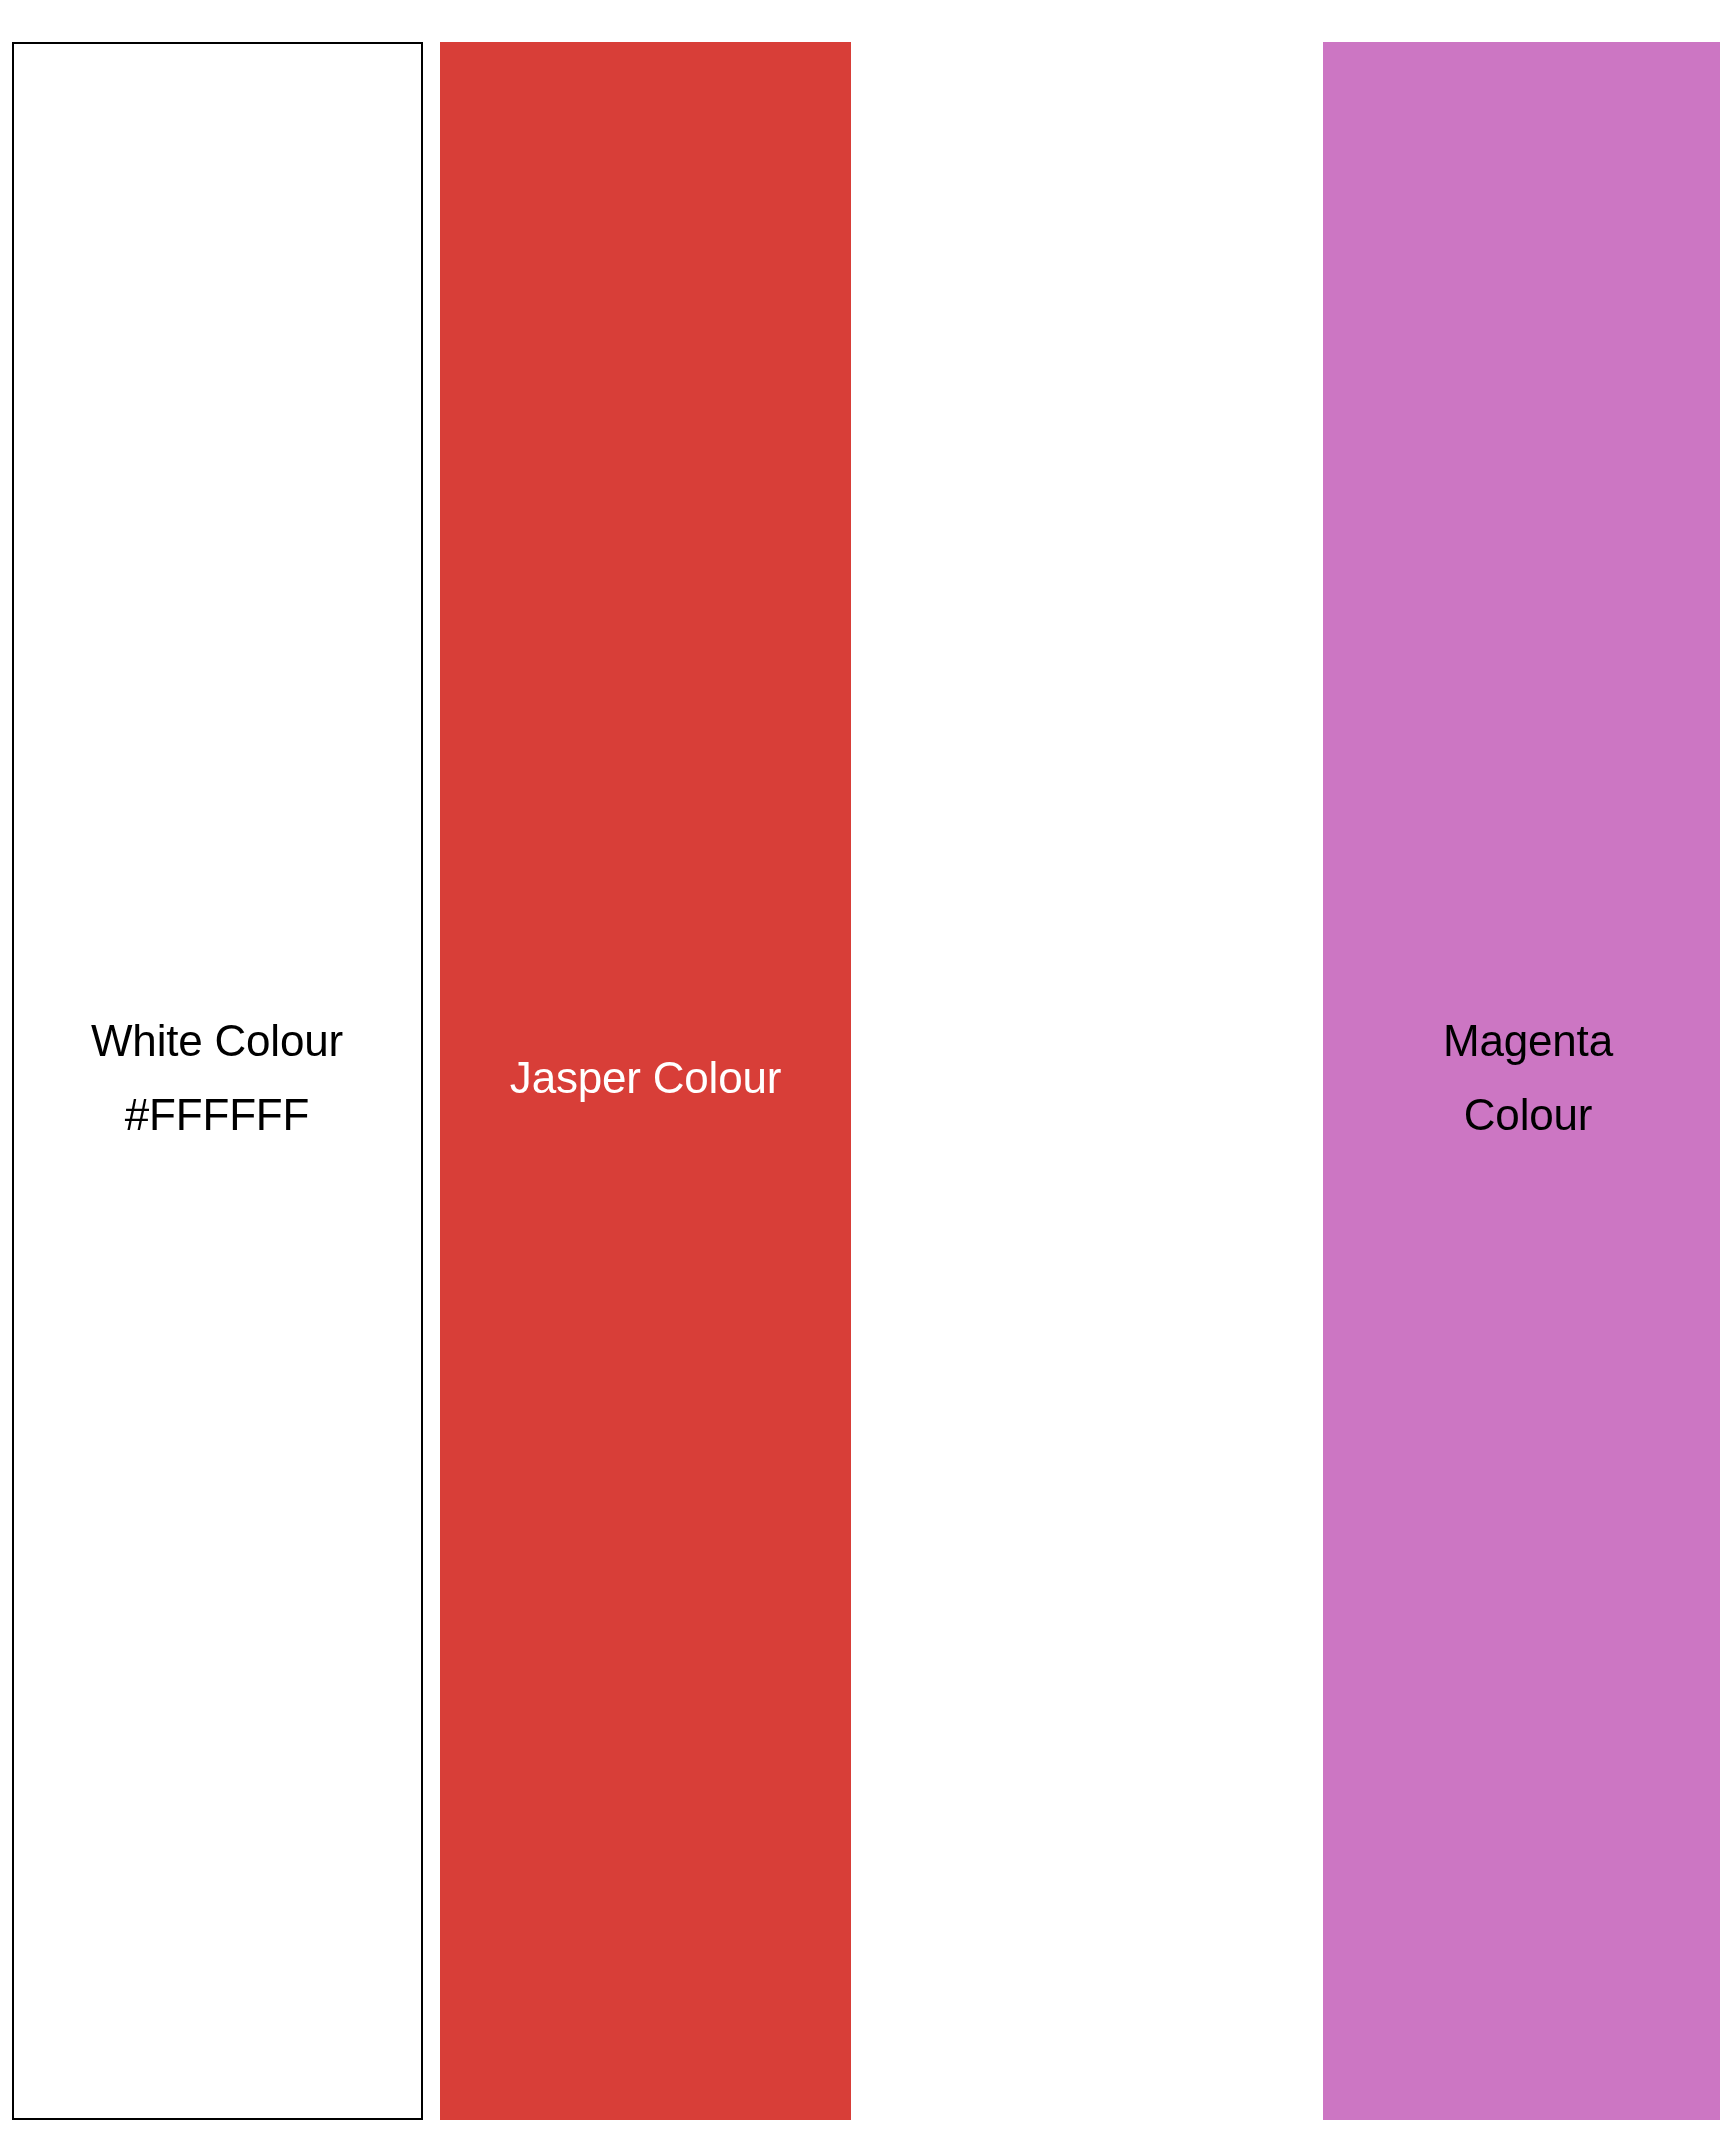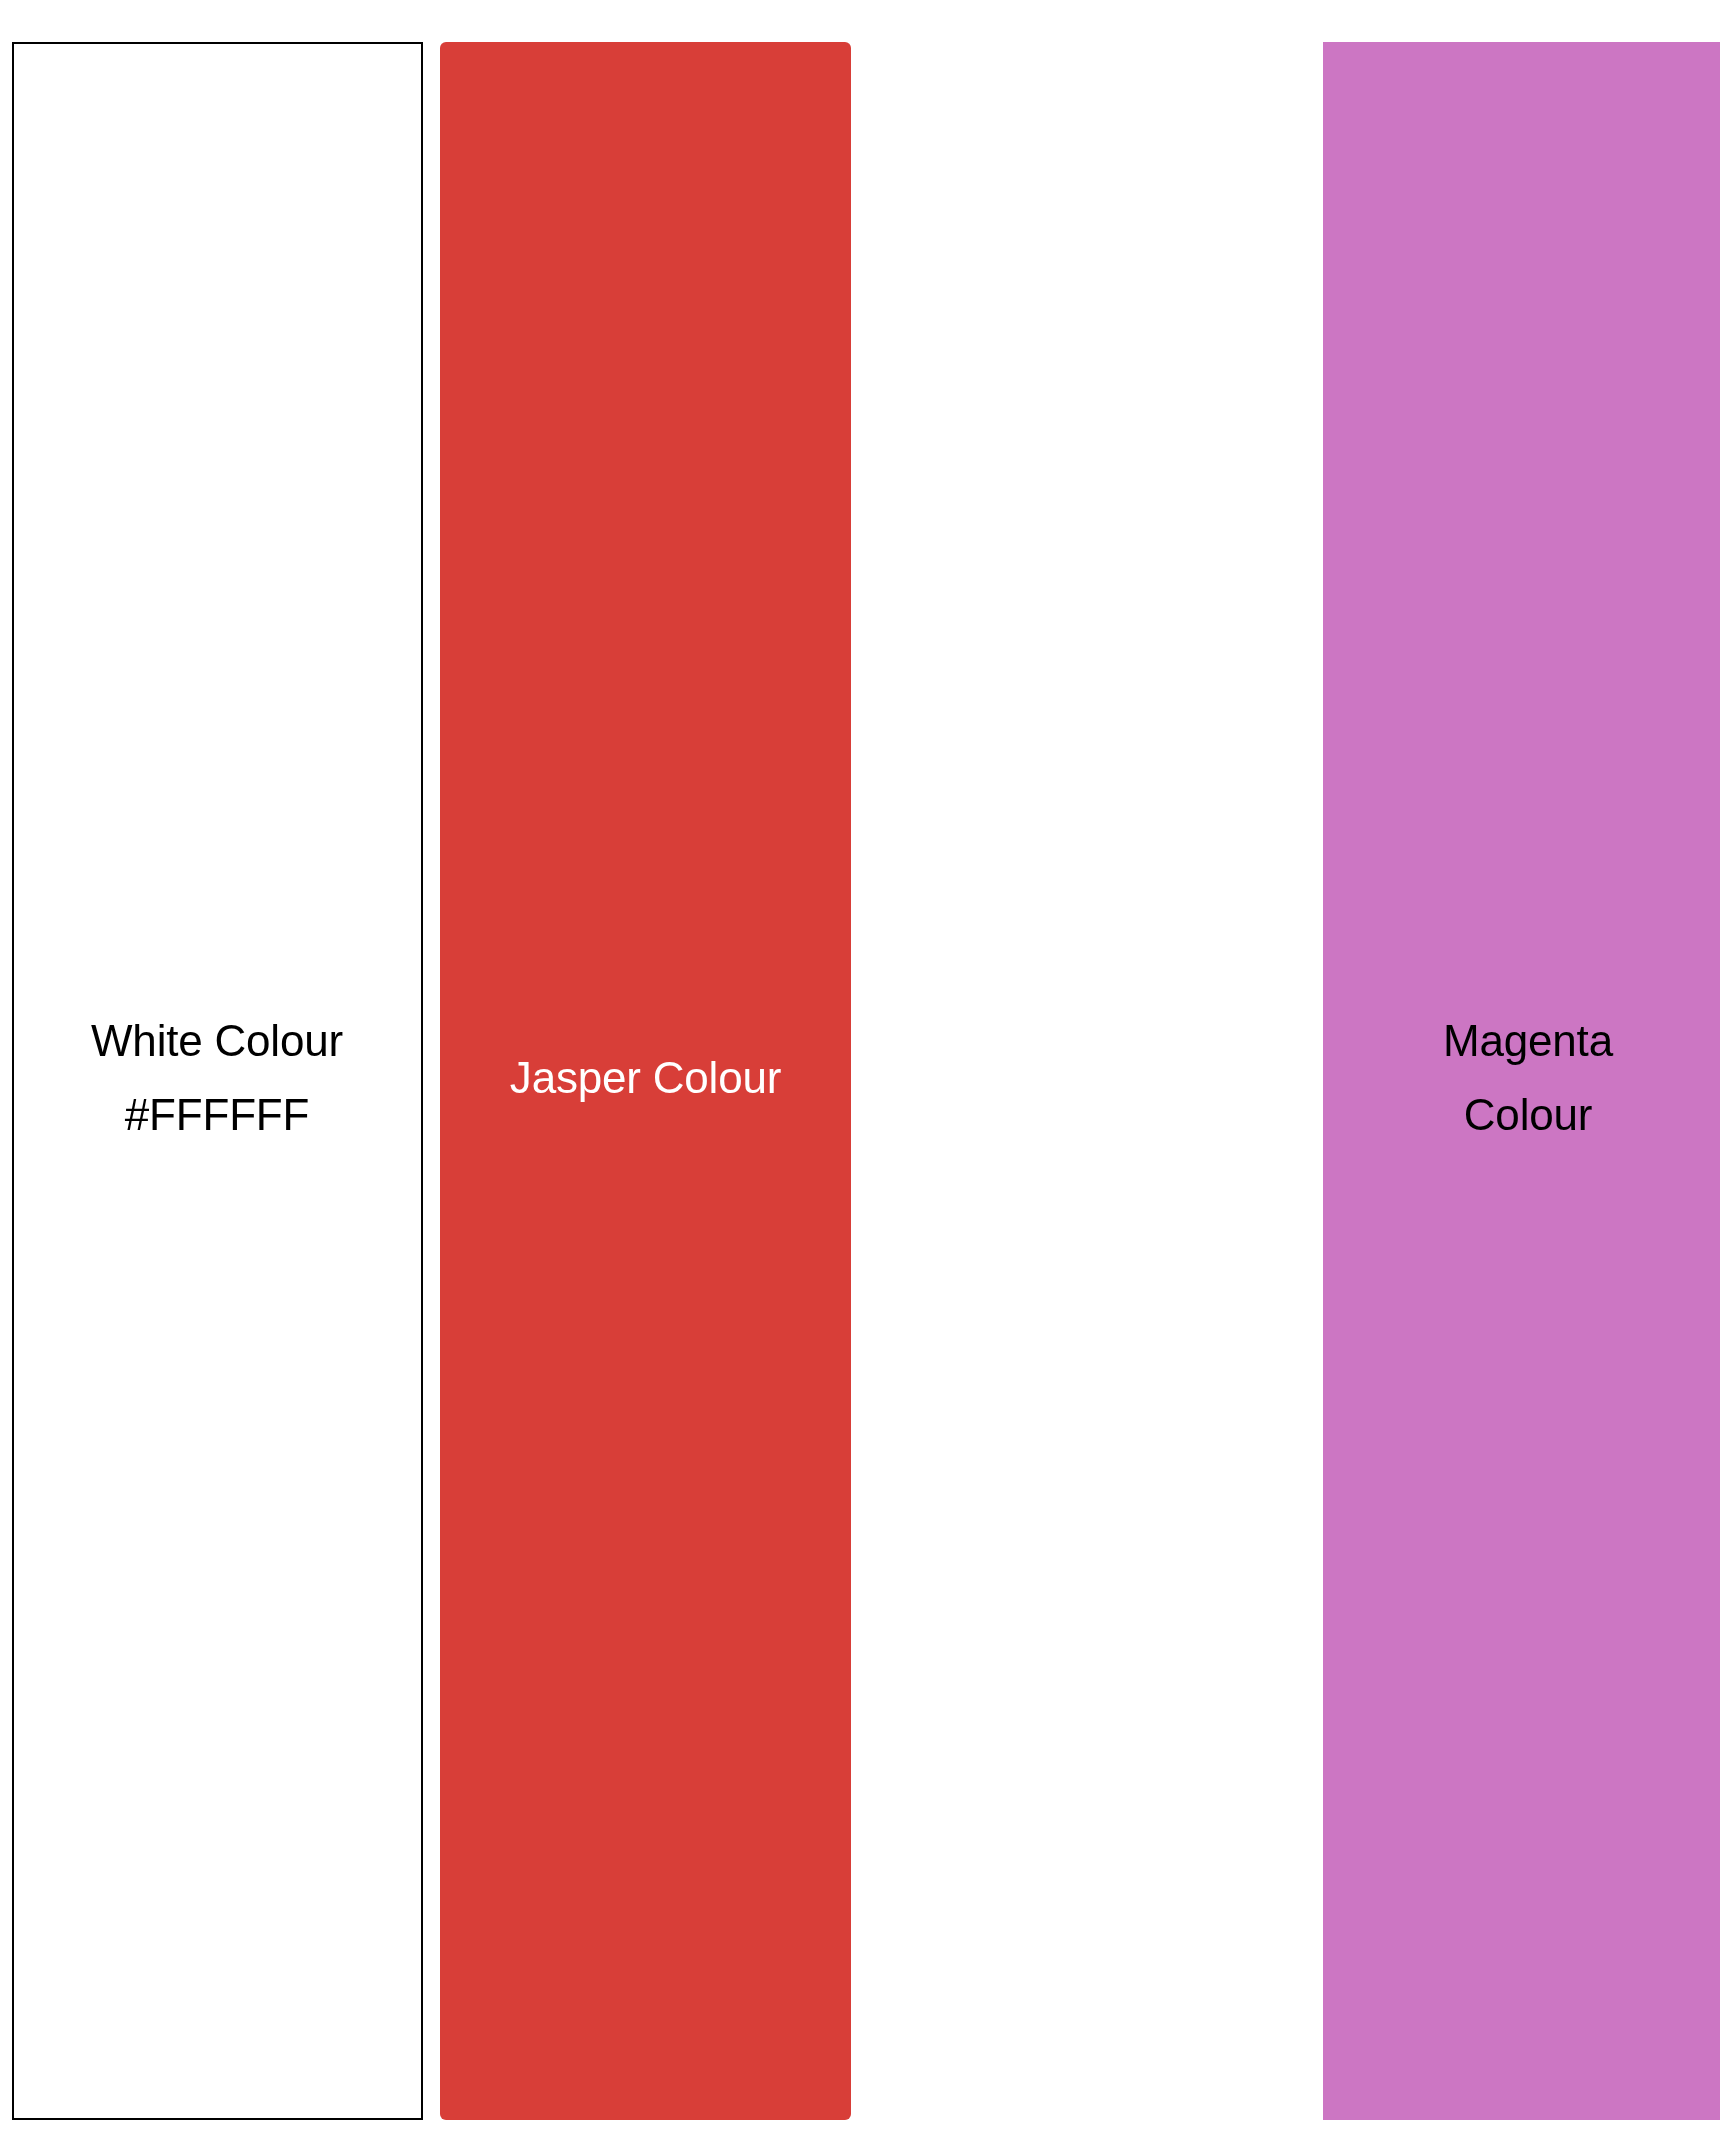--- a/index.html
+++ b/index.html
@@ -74,21 +74,21 @@
 
 <div class="palette-sheet">
 
   <div class="swatch swatch-white swatch-outlined" style="background-color: rgb(255, 255, 255);">
     <div class="swatch-label text-dark">
       <span class="swatch-name">White Colour</span>
       <span class="swatch-hex">#FFFFFF</span>
     </div>
   </div>
 
-  <div class="swatch swatch-jasper" style="background-color: rgb(216, 62, 56); border-radius: 6px;">
+  <div class="swatch swatch-jasper" style="background-color: rgb(216, 62, 56);">
     <div class="swatch-label text-light">
       <span class="swatch-name">Jasper Colour</span>
     </div>
   </div>
 
 
   <div class="swatch swatch-magenta" style="background-color: rgb(204, 118, 195);">
     <div class="swatch-label text-dark">
       <span class="swatch-name">Magenta Colour</span>
     </div>

